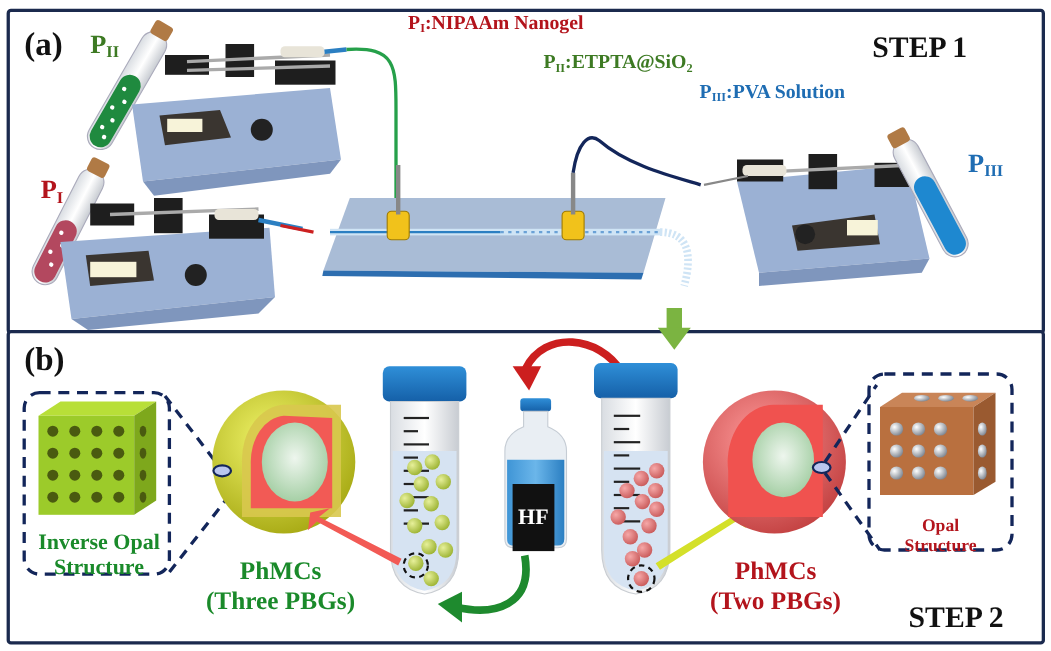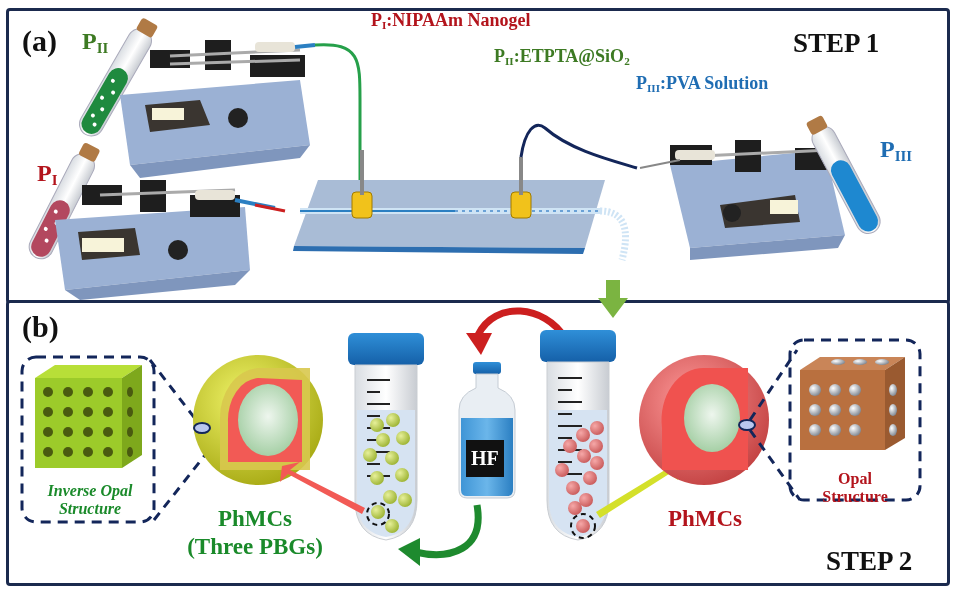--- a/index.html
+++ b/index.html
@@ -9,21 +9,21 @@
   #panel-b { left:6px; top:300px; width:944px; height:286px; }
   .txt { position:absolute; font-weight:bold; white-space:nowrap; }
   .panel-label { font-size:30px; color:#111; }
   .step { font-size:27px; color:#111; }
   .red { color:#b3141c; }
   .green { color:#3d7a23; }
   .blue { color:#1f6db3; }
   .dgreen { color:#1a8a2a; }
   .sub { font-size:0.62em; vertical-align:-0.28em; }
   svg.overlay { position:absolute; left:0; top:0; }
-  .hf-label { position:absolute; background:#111; color:#fff; font-weight:bold; font-size:20px; padding:7px 5px; }
+  .hf-label { position:absolute; background:#111; color:#fff; font-weight:bold; font-size:20px; padding:19px 5px; }
 </style>
 </head>
 <body>
 
 <div class="panel" id="panel-a"></div>
 <div class="panel" id="panel-b"></div>
 
 <svg class="overlay" width="955" height="592" viewBox="0 0 955 592">
   <defs>
     <linearGradient id="glass" x1="0" x2="1">
@@ -331,30 +331,31 @@
 <div class="txt red" style="left:37px;top:160px;font-size:24px;">
   <span>P</span><span class="sub">I</span>
 </div>
 <div class="txt blue" style="left:880px;top:136px;font-size:24px;">
   <span>P</span><span class="sub">III</span>
 </div>
 
 <div class="txt panel-label" style="left:22px;top:310px;">(b)</div>
 <div class="txt step" style="left:826px;top:546px;">STEP 2</div>
 
-<div class="txt dgreen" style="left:30px;top:482px;font-size:16px;text-align:center;width:120px;font-style:italic;">
+<div class="txt dgreen" style="left:30px;top:482px;font-size:20px;text-align:center;width:120px;">
   <div>Inverse Opal</div>
   <div>Structure</div>
 </div>
 <div class="txt red" style="left:800px;top:470px;font-size:16px;text-align:center;width:110px;">
   <div>Opal</div>
   <div>Structure</div>
 </div>
 
 <div class="txt dgreen" style="left:170px;top:505px;font-size:23px;text-align:center;width:170px;line-height:28px;">
   <div>PhMCs</div>
   <div>(Three PBGs)</div>
 </div>
 <div class="txt red" style="left:630px;top:505px;font-size:23px;text-align:center;width:150px;line-height:28px;">
   <div>PhMCs</div>
+  <div>(Two PBGs)</div>
 </div>
 
 <div class="hf-label" style="left:466px;top:440px;">HF</div>
 
 </body></html>

